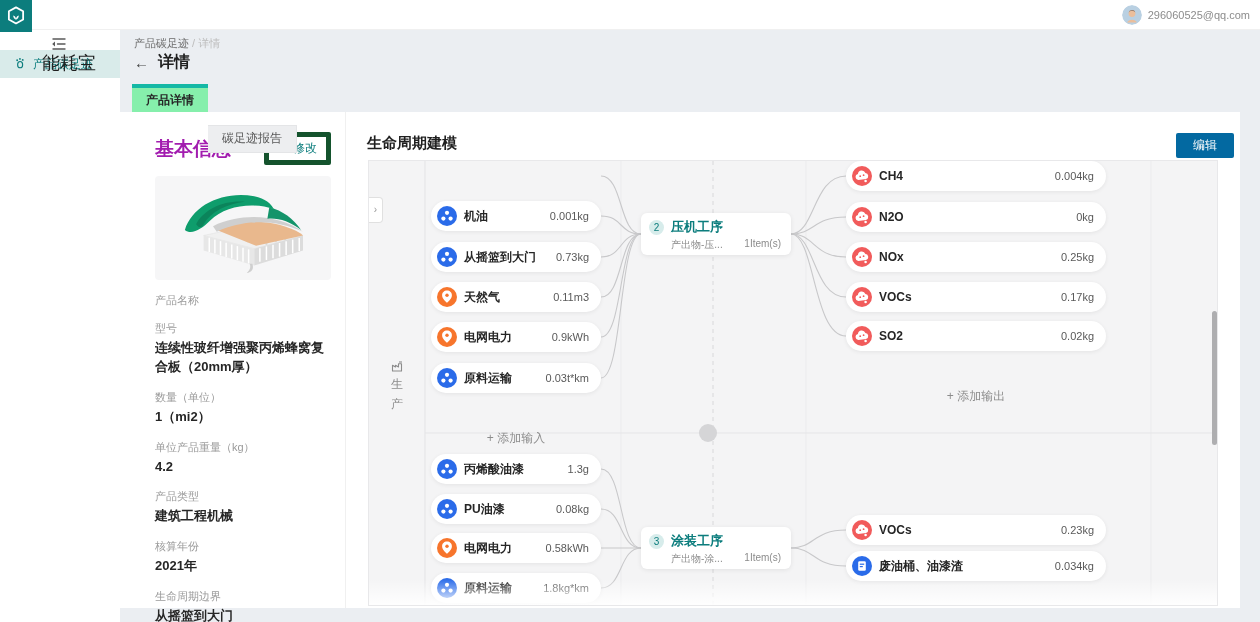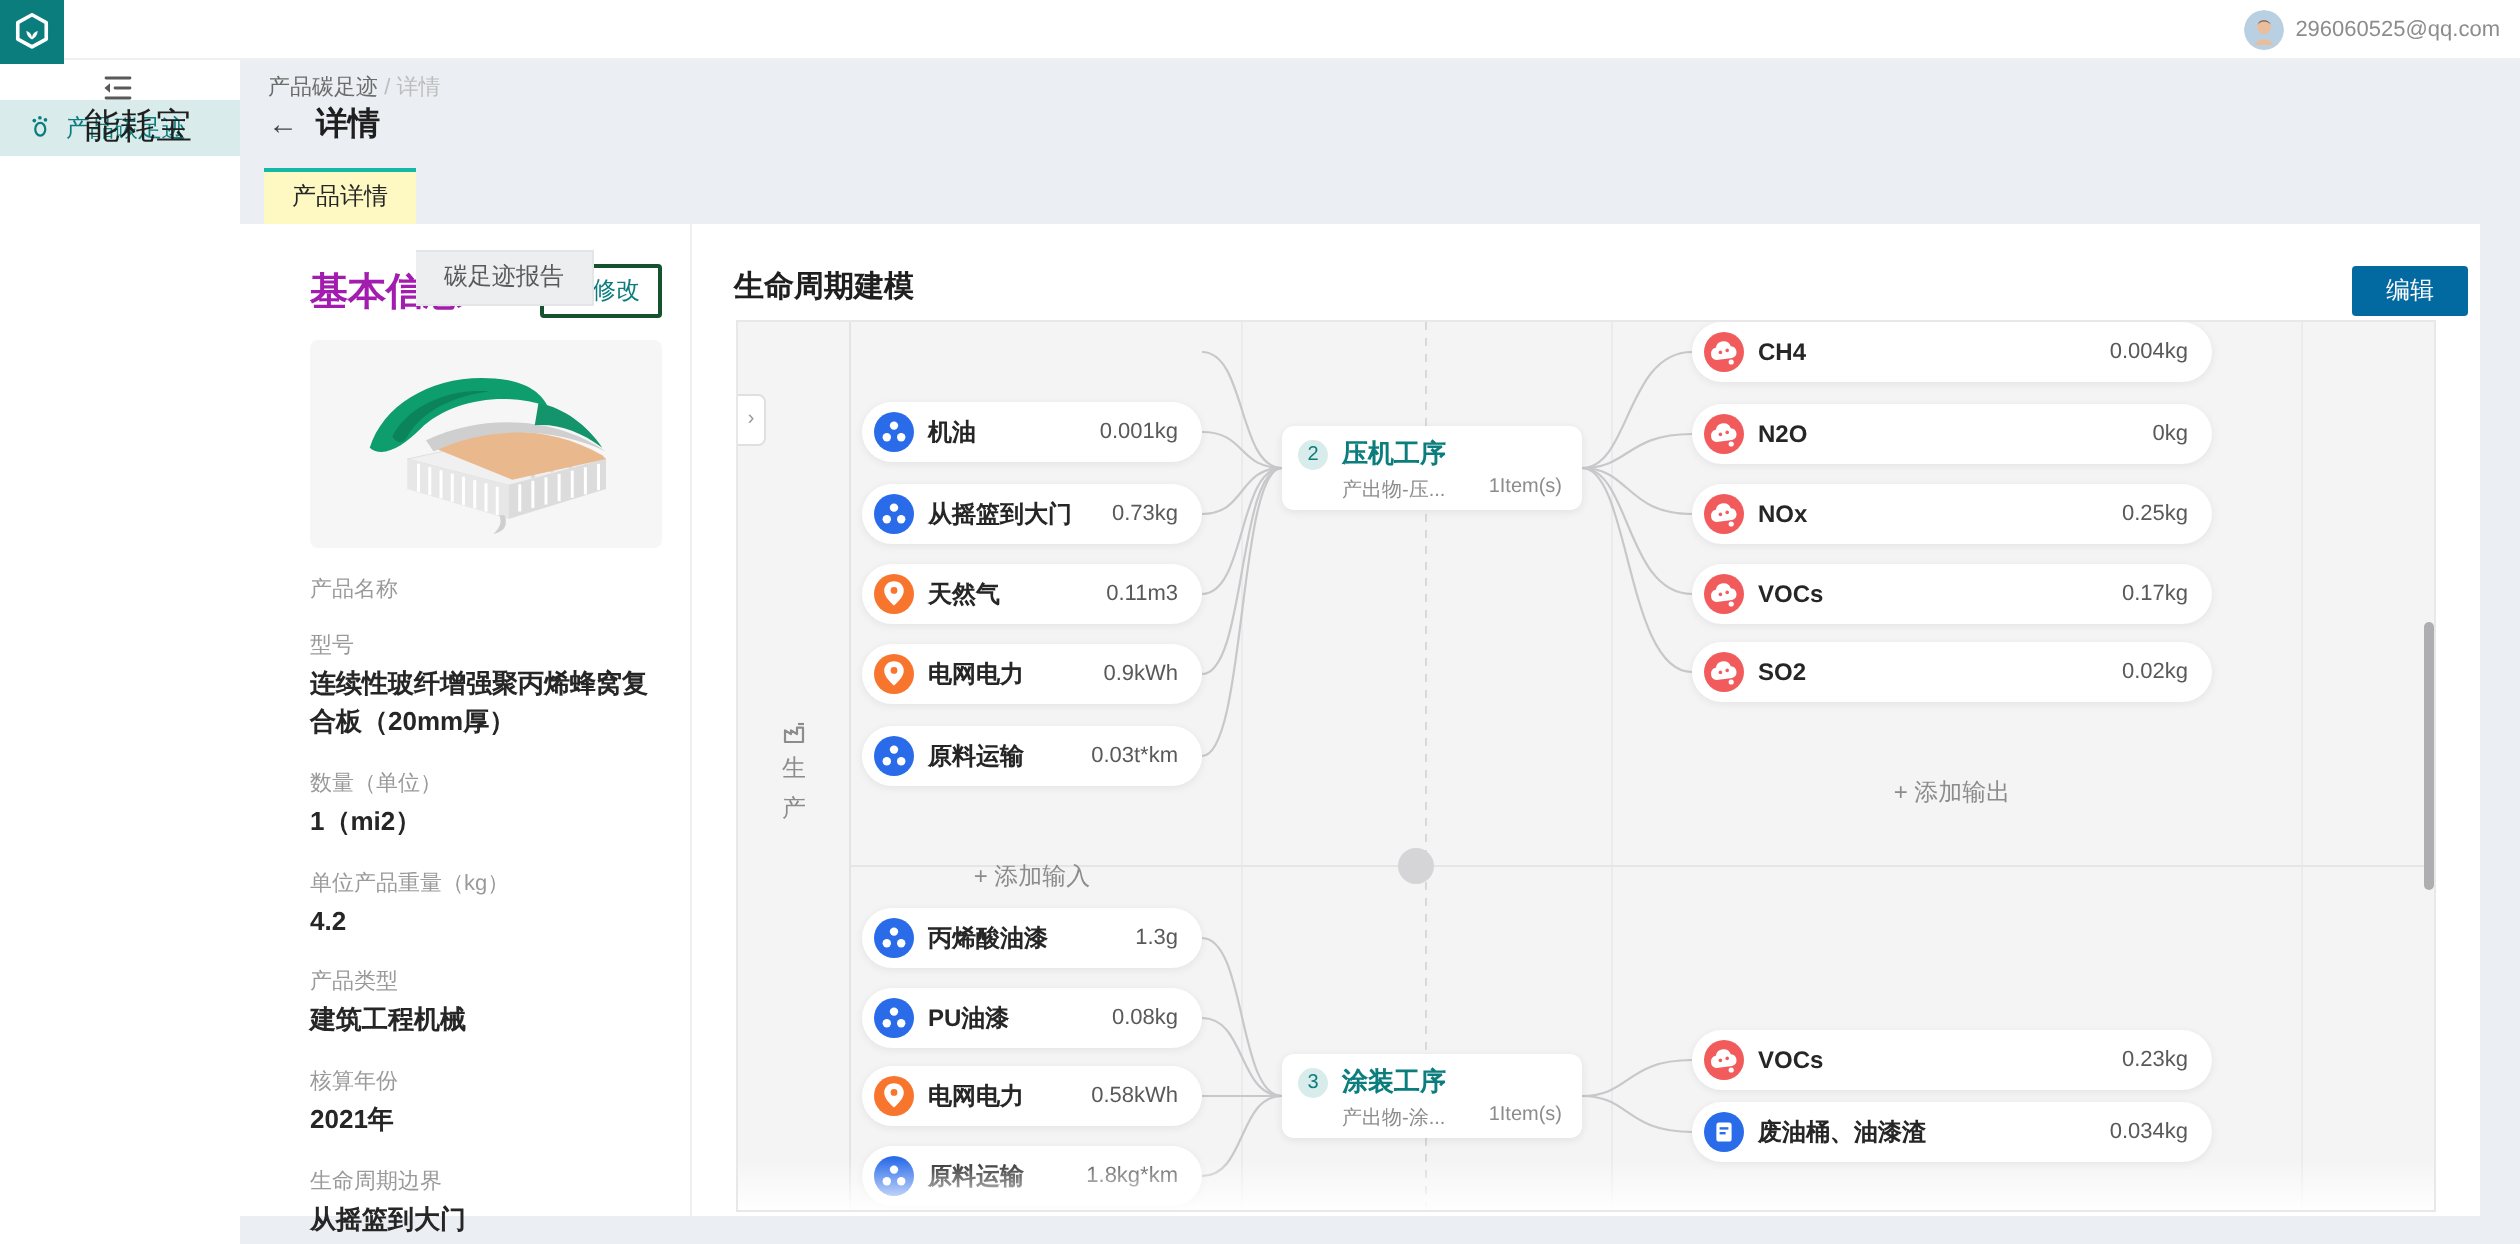--- a/index.html
+++ b/index.html
@@ -20,31 +20,31 @@
   .menu-item { position:absolute; left:0; top:20px; width:120px; height:28px; background:#D9EBEA; color:#0C7D7D; font-size:12px; display:flex; align-items:center; gap:6px; padding-left:14px; cursor:pointer; }
 
   
   .breadcrumb { position:absolute; left:134px; top:36px; font-size:11px; color:#6b6b6b; }
   .breadcrumb .sep,.breadcrumb .cur { color:#bdbdbd; }
   .back-row { position:absolute; left:134px; top:52px; display:flex; align-items:center; gap:9px; }
   .back-arrow { font-size:15px; color:#434343; cursor:pointer; }
   .page-title { font-size:16px; font-weight:bold; color:#1f1f1f; }
   .tabs { position:absolute; left:132px; top:84px; display:flex; z-index:5; }
   .tab { height:28px; line-height:25px; text-align:center; font-size:12px; padding:0 14px; cursor:pointer; }
-  .tab.active { background:#fef9c3; border-top:2px solid #14b8a6; font-weight:normal; color:#262626; }
+  .tab.active { background:#86efac; border-top:4px solid #14b8a6; font-weight:bold; color:#262626; }
   .tab.inactive { background:#EDEEF0; border:1px solid #E4E5E7; border-left:none; color:#595959;margin-top:41px; }
 
   .card { position:absolute; left:120px; top:112px; width:1120px; height:496px; background:#fff; z-index:4; }
   .v-divider { position:absolute; left:225px; top:0; width:1px; height:496px; background:#F0F0F0; }
 
   
   .basic { position:absolute; left:35px; top:20px; width:176px; }
   .bi-head { display:flex; align-items:center; justify-content:space-between; }
   .bi-title { font-size:19px; font-weight:bold; color:#a21caf; }
-  .btn-edit-outline { display:flex; align-items:center; gap:4px; border:2px solid #14532d; color:#0C7D7D; background:#fff; font-size:12px; padding:3px 9px; border-radius:2px; cursor:pointer; }
+  .btn-edit-outline { display:flex; align-items:center; gap:4px; border:5px solid #14532d; color:#0C7D7D; background:#fff; font-size:12px; padding:3px 9px; border-radius:2px; cursor:pointer; }
   .bi-image { margin-top:11px; width:176px; height:104px; background:#F6F6F7; border-radius:4px; display:flex; align-items:center; justify-content:center; }
   .field { margin-top:13px; }
   .field .lb { font-size:11px; color:#9a9a9a; }
   .field .vl { margin-top:3px; font-size:13px; font-weight:bold; color:#262626; line-height:1.45; }
 
   
   .lc-title { position:absolute; left:247px; top:22px; font-size:15px; font-weight:bold; color:#1f1f1f; }
   .btn-edit-solid { position:absolute; left:1056px; top:21px; width:58px; height:25px; background:#0369a1; color:#fff; font-size:12px; border:none; border-radius:2px; cursor:pointer; }
 
   .canvas { position:absolute; left:248px; top:48px; width:850px; height:446px; background:#F4F4F5; border:1px solid #E8E8EA; overflow:hidden; }

